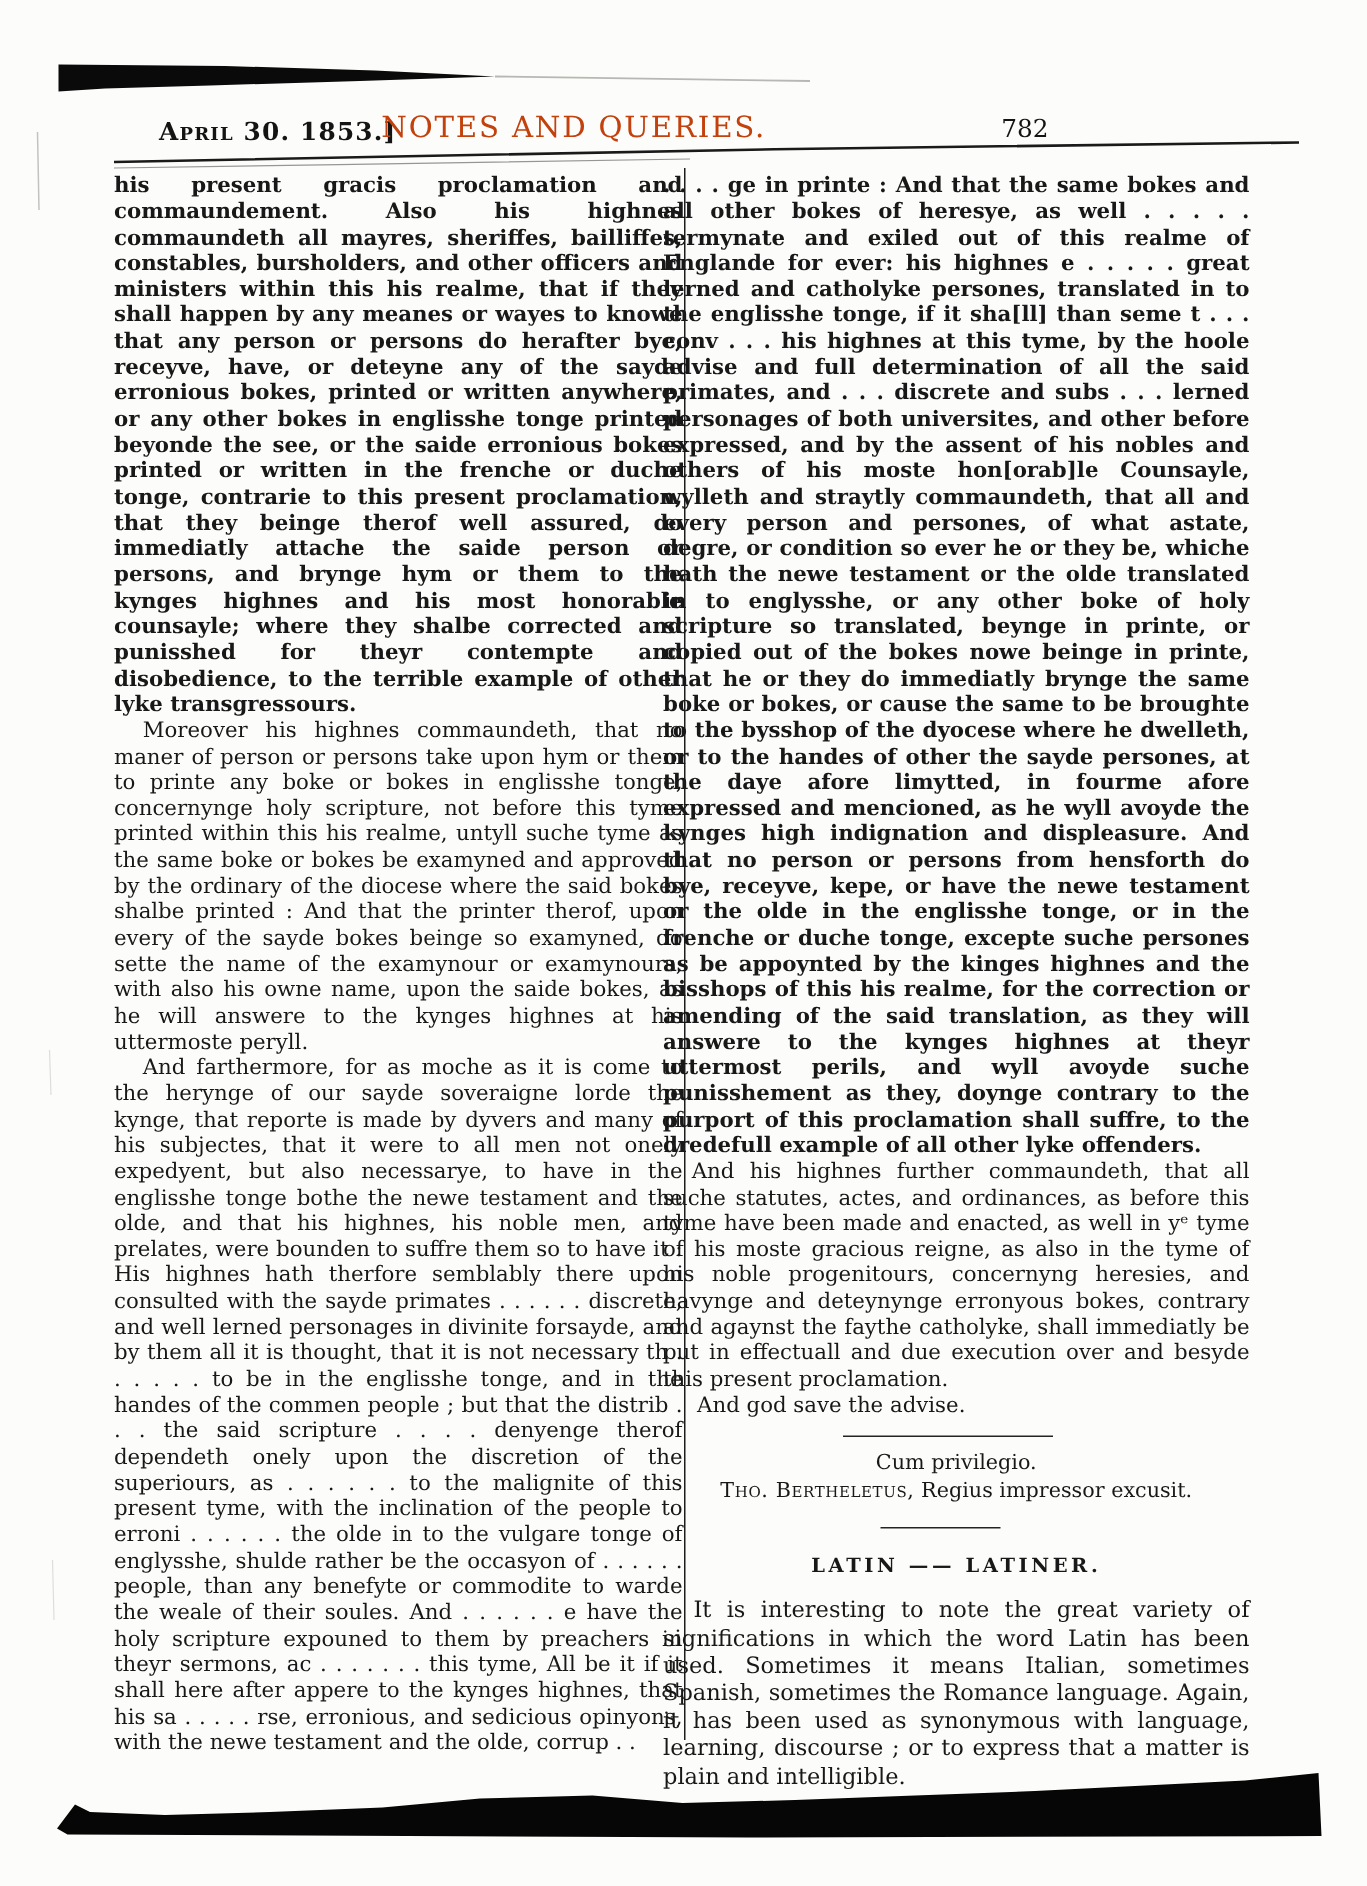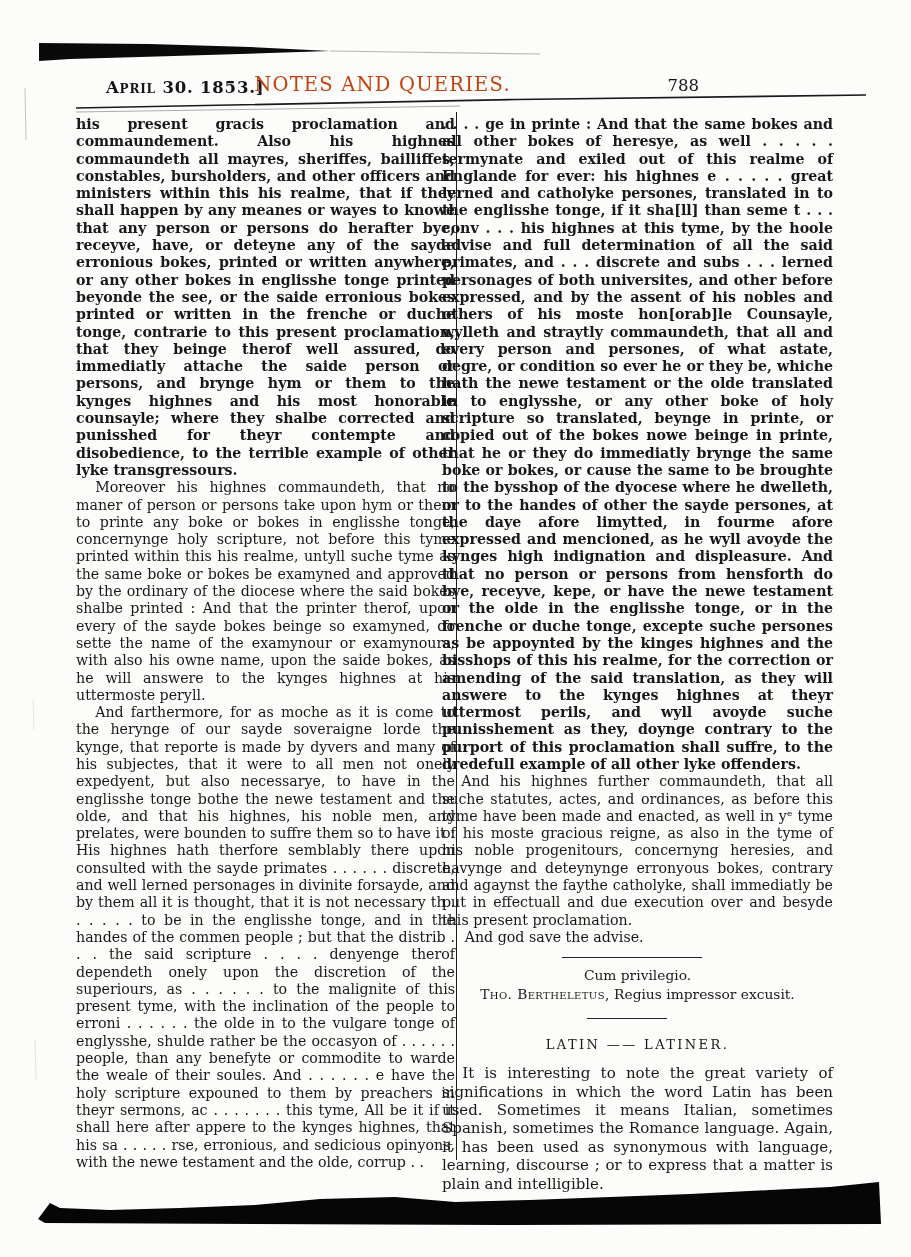--- a/index.html
+++ b/index.html
@@ -44,21 +44,21 @@
   }
   .para { margin:0; text-indent:1.35em; }
   .noindent { text-indent:0;font-weight:bold; }
   .god-line { margin:0; text-indent:1.6em; }
   .rule-1 { width:140px; margin:11px auto 9px;  border-top:1.5px solid #242424; margin-left:120px; }
   .rule-2 { width:80px;  margin:15px auto 13px; border-top:1.5px solid #242424; margin-left:145px; }
   .imprint { margin:1px 0; text-align:center; font-size:13.8px; text-indent:0; }
   .imprint .sc { font-variant:small-caps; letter-spacing:0.4px; }
   .article-heading {
     margin:17px 0 11px; text-align:center;
-    font-size:13px; font-weight:normal; letter-spacing:2.4px;
+    font-size:13px; font-weight:bold; letter-spacing:2.4px;
   }
   .section-para { font-size:15px; line-height:18.4px; }
 </style>
 </head>
 <body>
 
 <div class="page">
 
   <svg class="artifacts" viewBox="0 0 911 1257" xmlns="http://www.w3.org/2000/svg" aria-hidden="true">
 
@@ -71,21 +71,21 @@
     <line x1="25" y1="88" x2="26" y2="140" stroke="#8a8a86" stroke-width="1" opacity="0.5"></line>
     <line x1="33" y1="700" x2="34" y2="730" stroke="#b0b0ac" stroke-width="0.8" opacity="0.4"></line>
     <line x1="35" y1="1040" x2="36" y2="1080" stroke="#b0b0ac" stroke-width="0.8" opacity="0.4"></line>
 
     <polygon points="38,1219 50,1203 60,1208 110,1210 180,1208 255,1205 320,1199 395,1197 455,1202 530,1200 610,1197 690,1194 770,1190 830,1187 879,1182 881,1224 500,1225 45,1223" fill="#060606"></polygon>
   </svg>
 
   <div class="header">
     <span class="issue-date">April 30. 1853.]</span>
     <span class="journal-title">NOTES AND QUERIES.</span>
-    <span class="page-number">788</span>
+    <span class="page-number">782</span>
   </div>
 
   <div class="col col-left">
     <p class="para noindent">his present gracis proclamation and commaundement.  Also his highnes commaundeth all mayres, sheriffes, bailliffes, constables, bursholders, and other officers and ministers within this his realme, that if they shall happen by any meanes or wayes to knowe that any person or persons do herafter bye, receyve, have, or deteyne any of the sayde erronious bokes, printed or written anywhere, or any other bokes in englisshe tonge printed beyonde the see, or the saide erronious bokes printed or written in the frenche or duche tonge, contrarie to this present proclamation, that they beinge therof well assured, do immediatly attache the saide person or persons, and brynge hym or them to the kynges highnes and his most honorable counsayle; where they shalbe corrected and punisshed for theyr contempte and disobedience, to the terrible example of other lyke transgressours.</p>
     <p class="para">Moreover his highnes commaundeth, that no maner of person or persons take upon hym or them to printe any boke or bokes in englisshe tonge, concernynge holy scripture, not before this tyme printed within this his realme, untyll suche tyme as the same boke or bokes be examyned and approved by the ordinary of the diocese where the said bokes shalbe printed : And that the printer therof, upon every of the sayde bokes beinge so examyned, do sette the name of the examynour or examynours, with also his owne name, upon the saide bokes, as he will answere to the kynges highnes at his uttermoste peryll.</p>
     <p class="para">And farthermore, for as moche as it is come to the herynge of our sayde soveraigne lorde the kynge, that reporte is made by dyvers and many of his subjectes, that it were to all men not onely expedyent, but also necessarye, to have in the englisshe tonge bothe the newe testament and the olde, and that his highnes, his noble men, and prelates, were bounden to suffre them so to have it : His highnes hath therfore semblably there upon consulted with the sayde primates . . . . . . discrete, and well lerned personages in divinite forsayde, and by them all it is thought, that it is not necessary th . . . . . . to be in the englisshe tonge, and in the handes of the commen people ; but that the distrib . . . the said scripture . . . . denyenge therof dependeth onely upon the discretion of the superiours, as . . . . . . to the malignite of this present tyme, with the inclination of the people to erroni . . . . . . the olde in to the vulgare tonge of englysshe, shulde rather be the occasyon of . . . . . . people, than any benefyte or commodite to warde the weale of their soules.  And . . . . . . e have the holy scripture expouned to them by preachers in theyr sermons, ac . . . . . . . this tyme, All be it if it shall here after appere to the kynges highnes, that his sa . . . . . rse, erronious, and sedicious opinyons, with the newe testament and the olde, corrup . .</p>
   </div>
 
   <div class="divider"></div>
 

